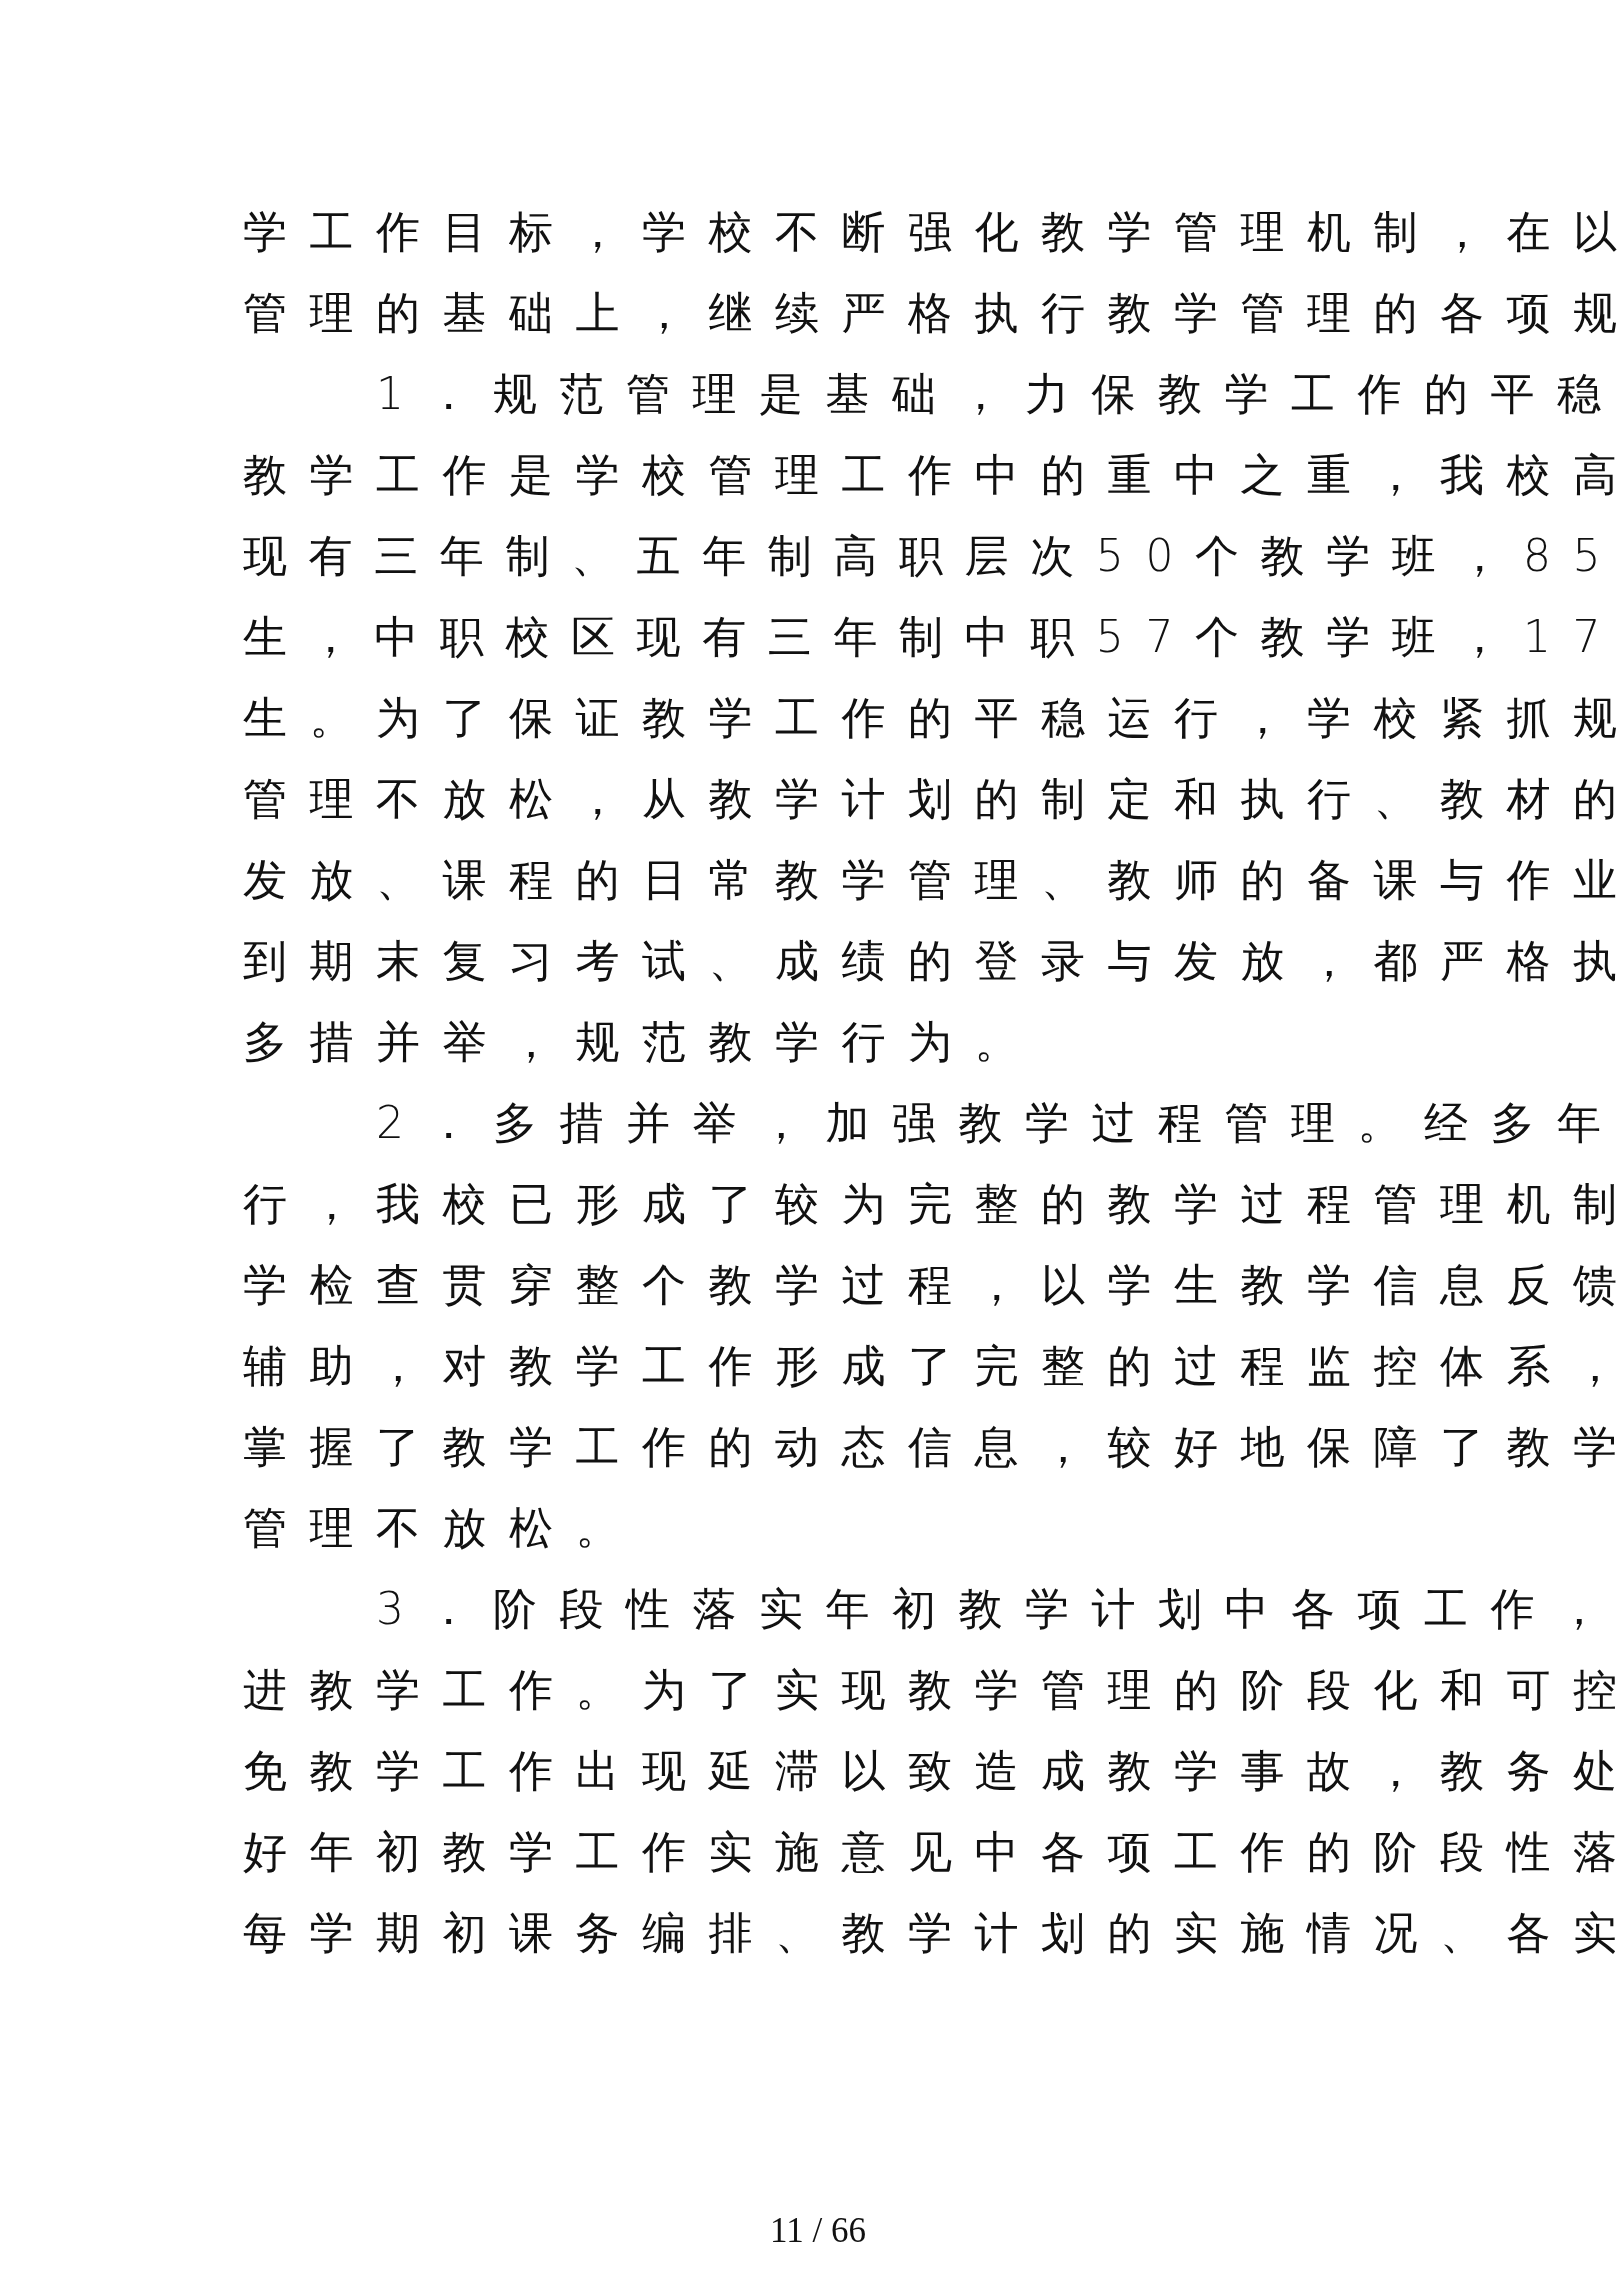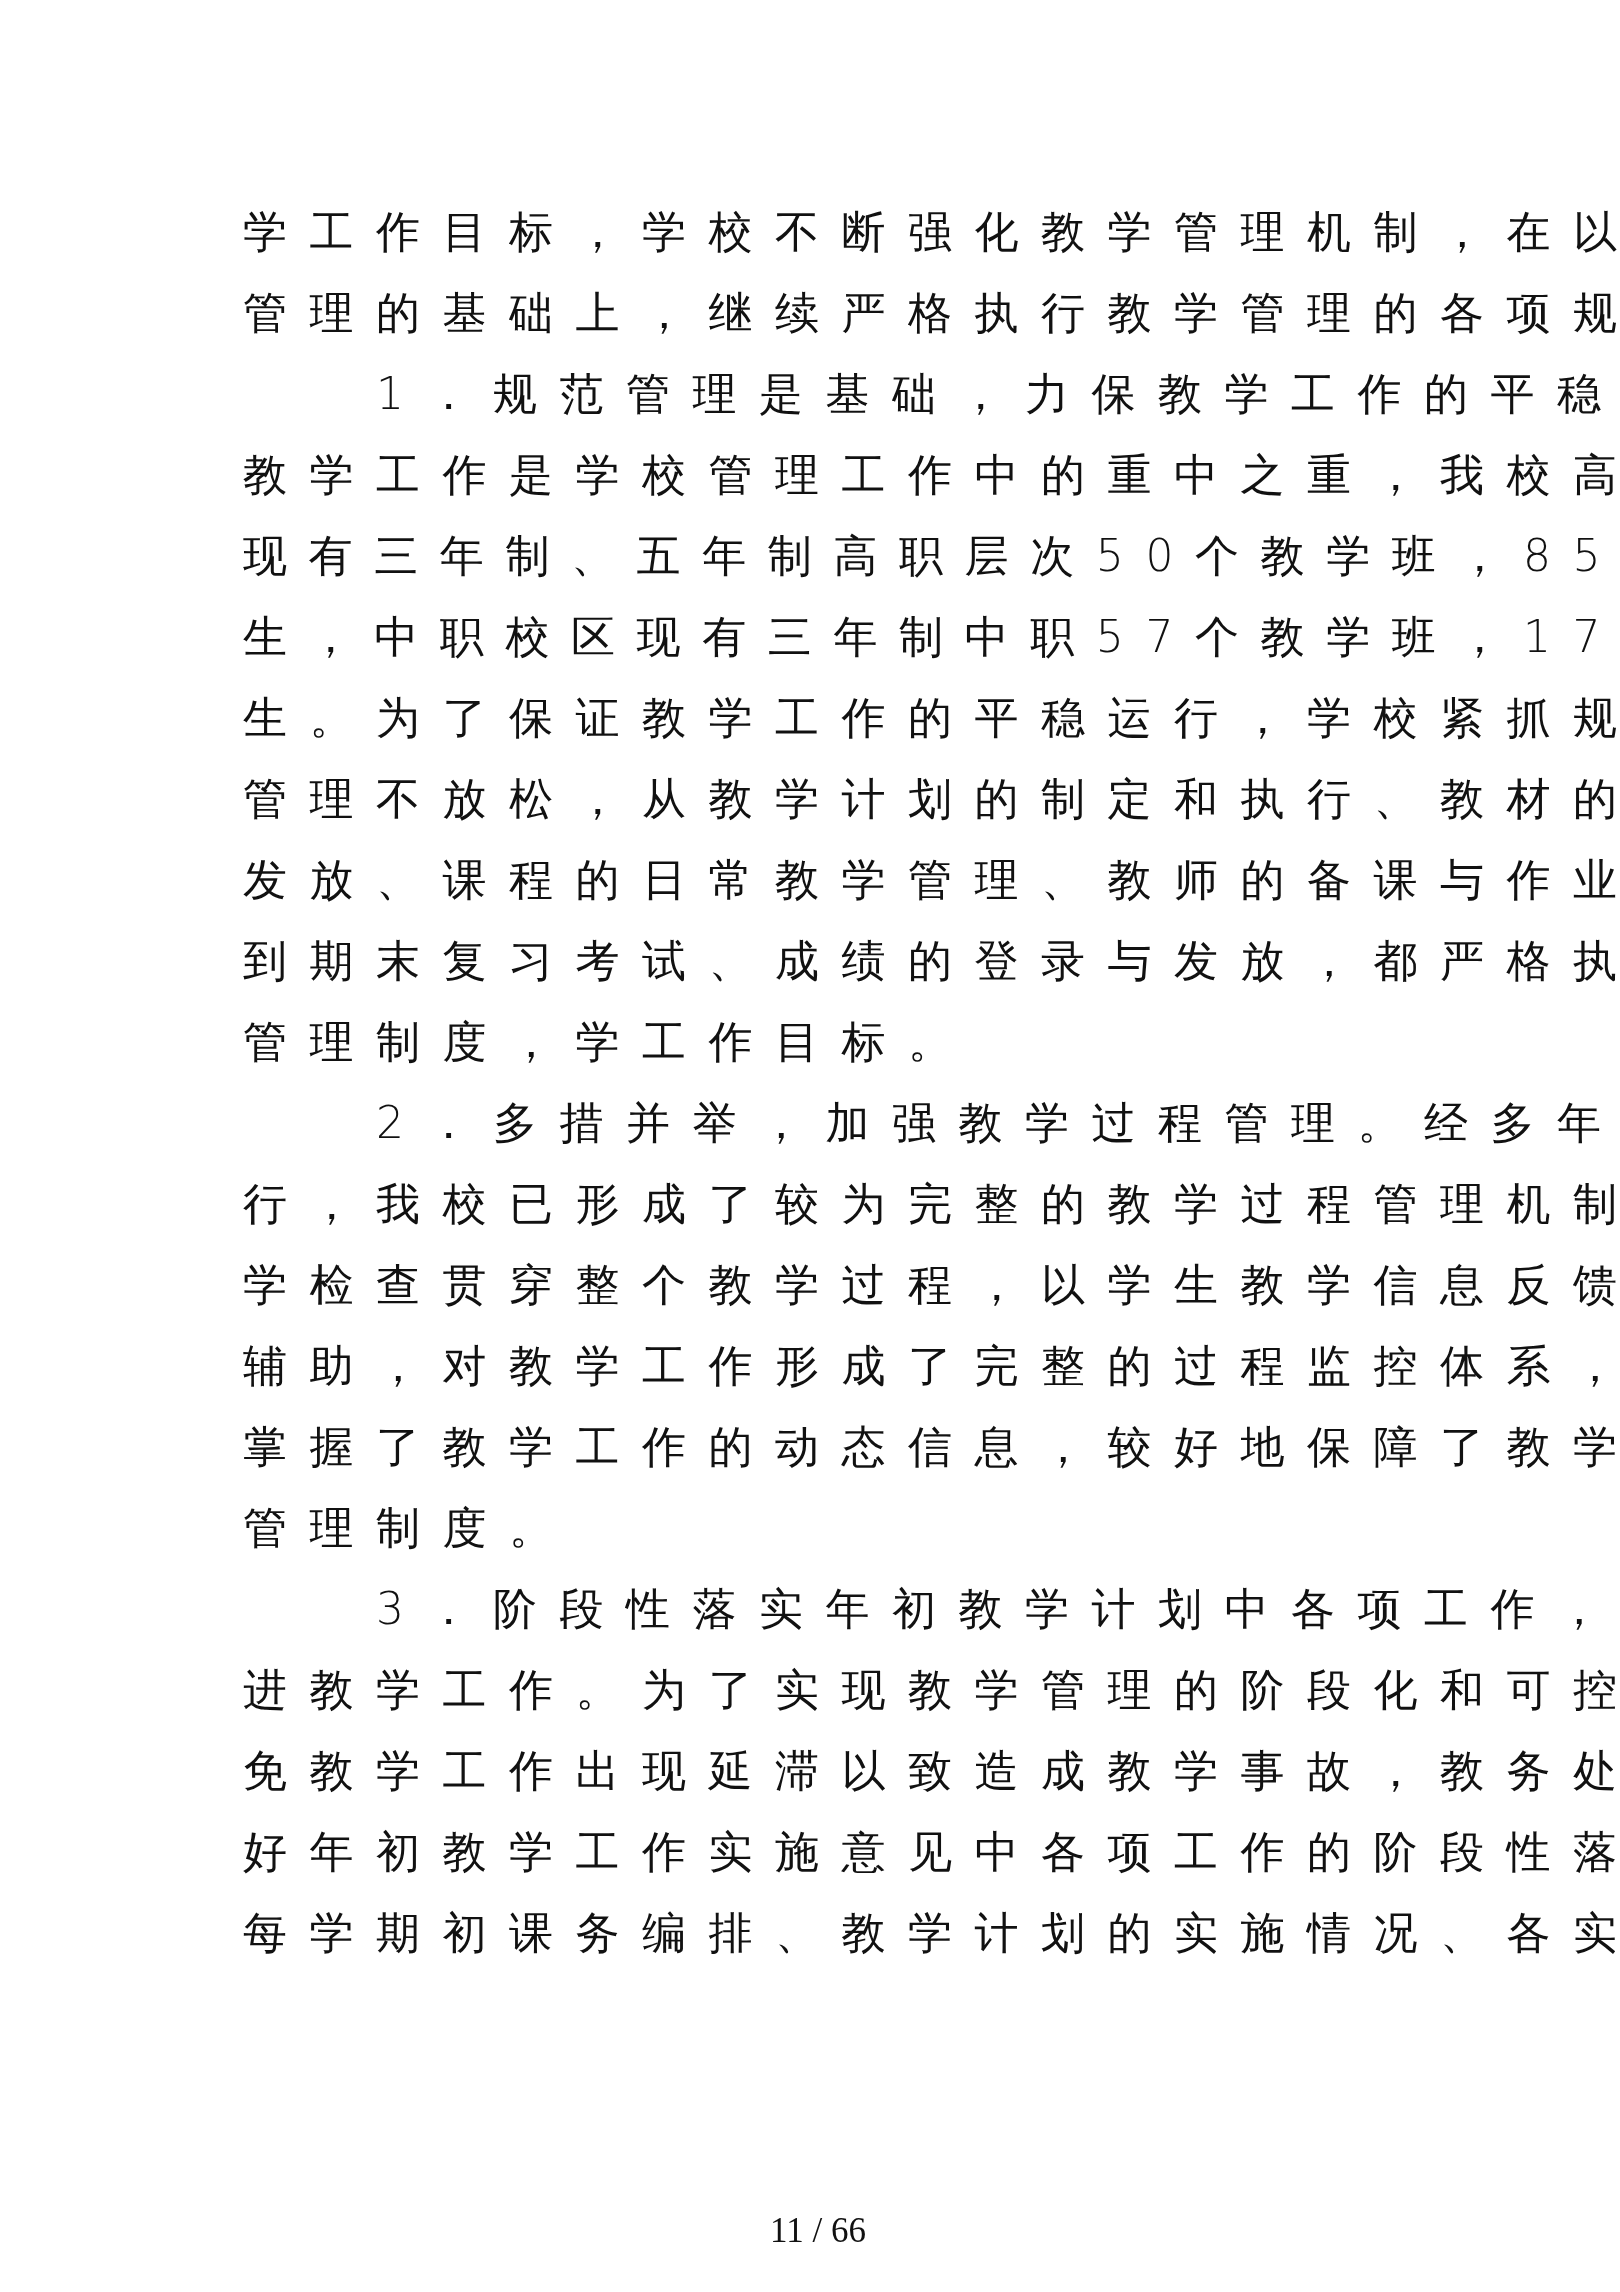--- a/index.html
+++ b/index.html
@@ -22,27 +22,27 @@
     <div class="line">学工作目标，学校不断强化教学管理机制，在以往规范</div>
     <div class="line">管理的基础上，继续严格执行教学管理的各项规章制</div>
     <div class="line indent">1．规范管理是基础，力保教学工作的平稳运行。</div>
     <div class="line">教学工作是学校管理工作中的重中之重，我校高职校区</div>
     <div class="line narrow">现有三年制、五年制高职层次50个教学班，853名在校</div>
     <div class="line narrow">生，中职校区现有三年制中职57个教学班，1738名在校</div>
     <div class="line">生。为了保证教学工作的平稳运行，学校紧抓规范教学</div>
     <div class="line">管理不放松，从教学计划的制定和执行、教材的征订与</div>
     <div class="line">发放、课程的日常教学管理、教师的备课与作业批阅，</div>
     <div class="line">到期末复习考试、成绩的登录与发放，都严格执行教学</div>
-    <div class="line">管理制度，学工作目标。</div>
+    <div class="line">多措并举，规范教学行为。</div>
     <div class="line indent">2．多措并举，加强教学过程管理。经多年建制运</div>
     <div class="line">行，我校已形成了较为完整的教学过程管理机制，即教</div>
     <div class="line">学检查贯穿整个教学过程，以学生教学信息反馈制度为</div>
     <div class="line">辅助，对教学工作形成了完整的过程监控体系，翔实地</div>
     <div class="line">掌握了教学工作的动态信息，较好地保障了教学工作的</div>
-    <div class="line">管理制度。</div>
+    <div class="line">管理不放松。</div>
     <div class="line indent">3．阶段性落实年初教学计划中各项工作，稳步推</div>
     <div class="line">进教学工作。为了实现教学管理的阶段化和可控性，避</div>
     <div class="line">免教学工作出现延滞以致造成教学事故，教务处注重做</div>
     <div class="line">好年初教学工作实施意见中各项工作的阶段性落实。从</div>
     <div class="line">每学期初课务编排、教学计划的实施情况、各实验实训</div>
   </div>
   <div class="footer">11 / 66</div>
 </div>
 
 

